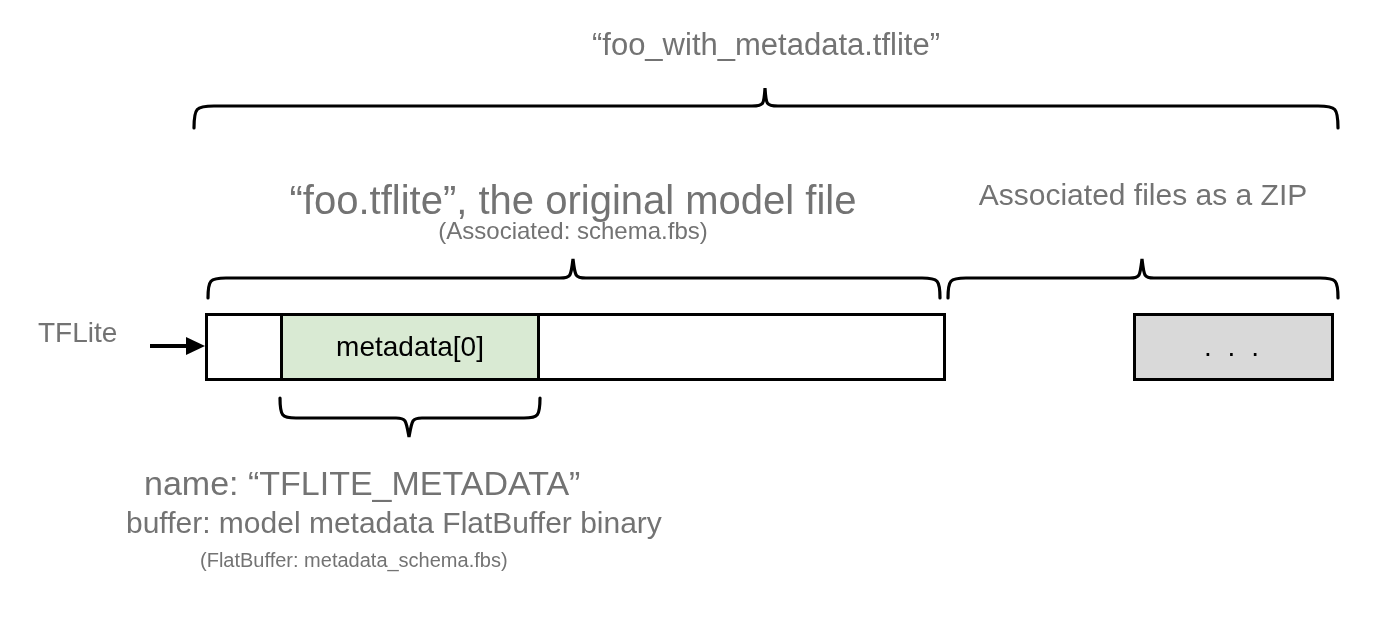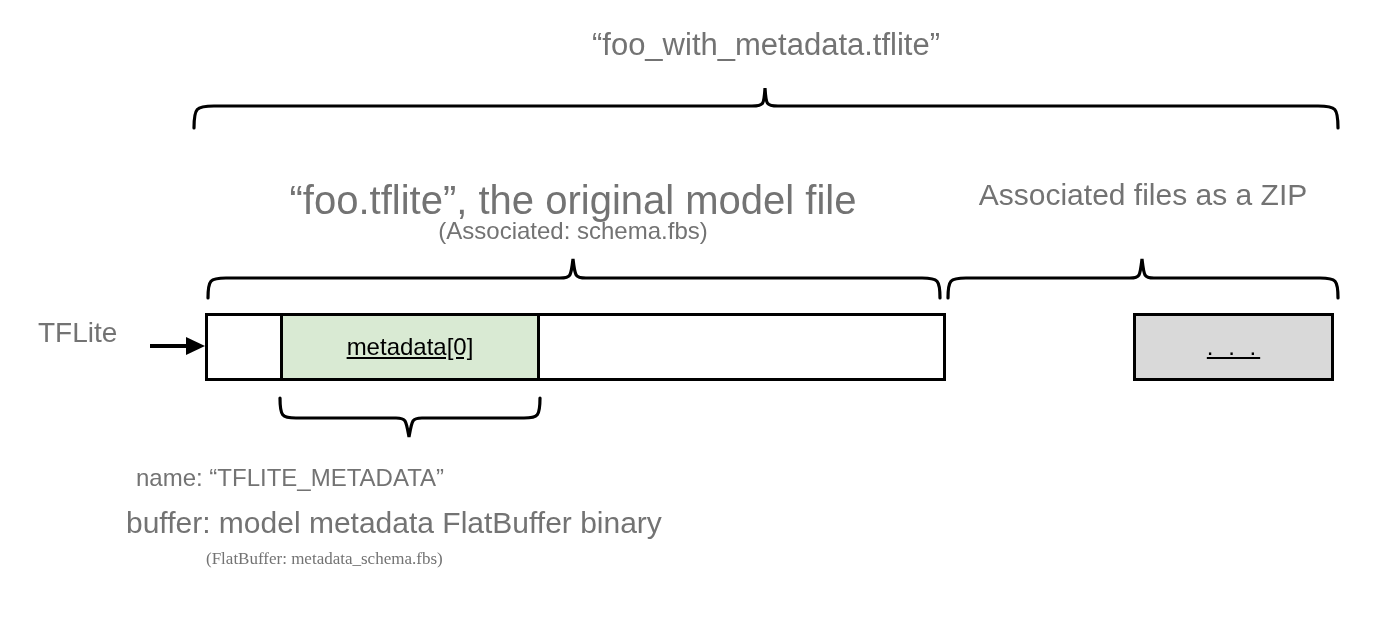--- a/index.html
+++ b/index.html
@@ -38,22 +38,21 @@
     height: 621px;
     pointer-events: none;
   }
   .cell {
     position: absolute;
     box-sizing: border-box;
     border: 3px solid #000000;
     display: flex;
     align-items: center;
     justify-content: center;
-    font-size: 24px;
-    text-decoration: underline;
+    font-size: 28px;
   }
   .cell-white { background: #ffffff; }
 </style>
 </head>
 <body>
 
 <div id="canvas">
 
   <div class="txt center" style="left:266px; top:27px; width:1000px; font-size:31px;">“foo_with_metadata.tflite”</div>
 
@@ -122,17 +121,17 @@
 
   <div class="cell cell-white" style="left:537px; top:313px; width:409px; height:68px;">
     <span></span>
   </div>
 
 
   <div class="cell" style="left:1133px; top:313px; width:201px; height:68px; background:#d9d9d9; letter-spacing:4px;">
     <span>. . .</span>
   </div>
 
-  <div class="txt left" style="left:136px; top:464px; width:760px; font-size:24px;">name: “TFLITE_METADATA”</div>
+  <div class="txt left" style="left:144px; top:464px; width:760px; font-size:34px;">name: “TFLITE_METADATA”</div>
   <div class="txt left" style="left:126px; top:506px; width:760px; font-size:30px;">buffer: model metadata FlatBuffer binary</div>
-  <div class="txt left" style="left:206px; top:549px; width:760px; font-size:17px;font-family:Liberation Serif, serif;">(FlatBuffer: metadata_schema.fbs)</div>
+  <div class="txt left" style="left:200px; top:549px; width:760px; font-size:20px;">(FlatBuffer: metadata_schema.fbs)</div>
 
 </div>
 
 </body></html>

